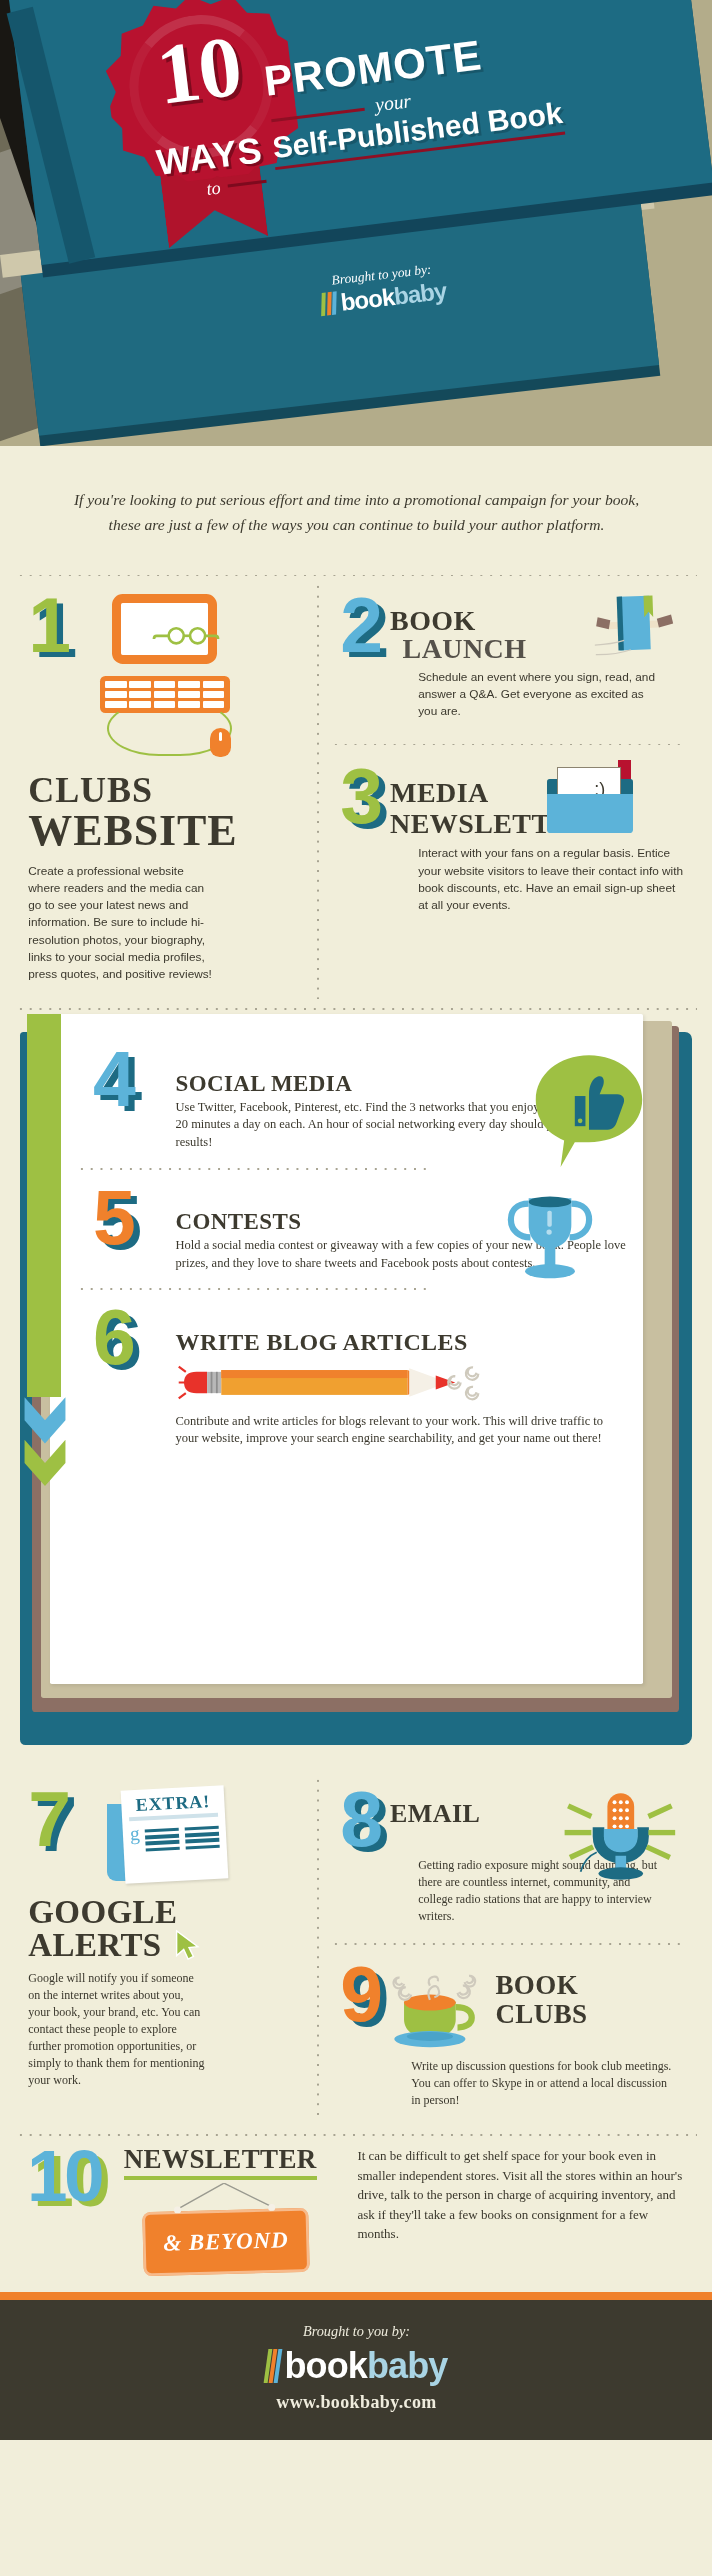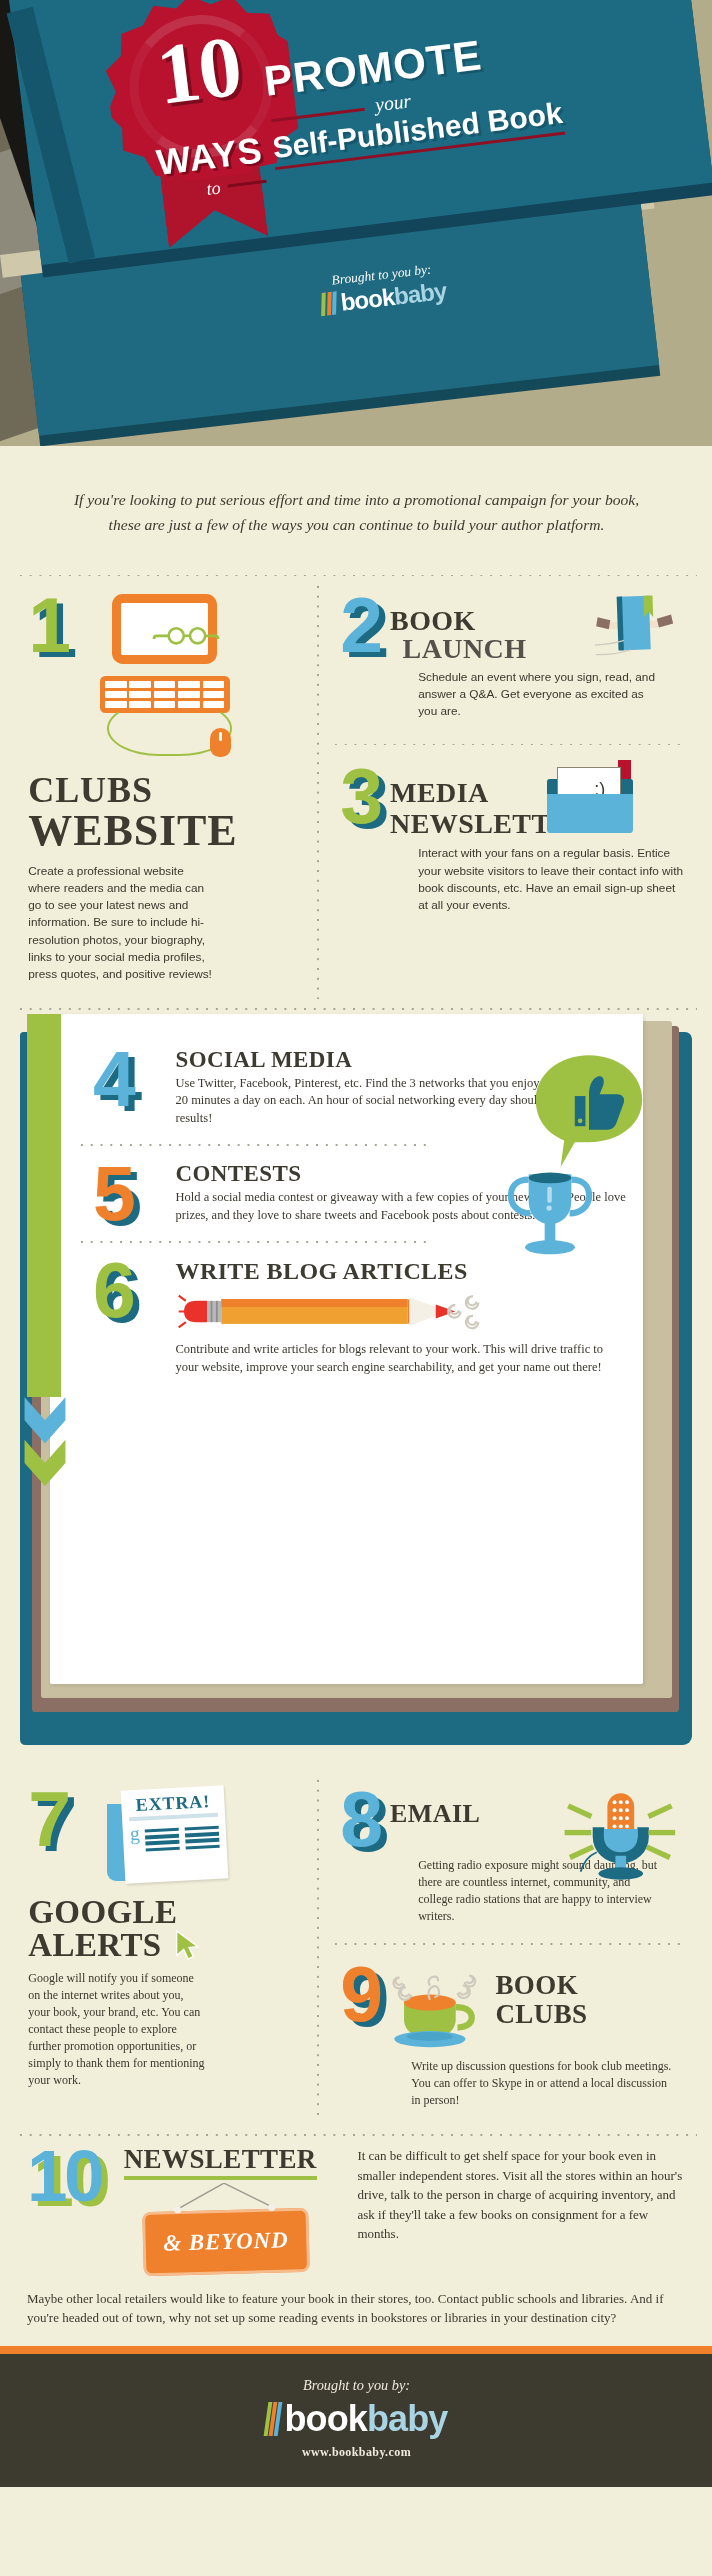--- a/index.html
+++ b/index.html
@@ -233,21 +233,21 @@
   }
   .spread-accentbar{
     position:absolute; left:27px; top:0px; width:34px; height:383px; background:#9ec043;
   }
   .spread-chevrons{ position:absolute; left:21.4px; top:383px; width:48px; height:107px; }
   .spread-content{ position:absolute; left:93px; top:34px; width:535px; }
 
   .item{ display:flex; gap:12.5px; align-items:flex-start; }
   .item .num{ width:70px; flex:0 0 70px; text-align:left; }
   .item .txt{ flex:1; }
-  .item-head{ font-size:23px; margin-bottom:3.6px; }
+  .item-head{ font-size:23px; margin-bottom:3.6px;margin-top:24px; }
   .thumb-bubble{ position:absolute; right:-16px; top:5.3px; width:110px; height:118px; }
   .trophy{ position:absolute; right:30px; top:7.1px; width:96px; height:96px; }
   .pencil{ width:321px; height:39px; position:relative; margin:5.3px 0 7.1px; }
 
   
   .grid789{ display:flex; padding: 14.3px 23px 3.6px; }
   .news-wrap{ position:relative; width:125px; height:100px; margin-left:27px; }
   .news-paper{
     position:absolute; left:19.6px; top:0; width:103px; height:93px; background:#fff;
     transform: rotate(-3deg); box-shadow:0.9px 1.8px 2.7px rgba(0,0,0,.12);
@@ -277,21 +277,21 @@
   .b10-note{ margin-top:14.3px; font-family:"Liberation Serif",serif; font-size:13px; line-height:1.5; }
 
   
   .foot-rule{ height:8px; background:#f0812c; }
   .footer{ background:#3d3a2f; padding:23px 0 27px; text-align:center; }
   .footer .bb-line{ font-family:"Liberation Serif",serif; font-style:italic; color:#efecdd; font-size:14.3px; }
   .footer .logo-row{ margin-top:7.1px; }
   .footer .logo-text{ font-size:36px; }
   .footer .url{
     margin-top:8px; font-family:"Liberation Serif",serif; font-weight:bold;
-    color:#efecdd; font-size:12px; letter-spacing:0.4px;
+    color:#efecdd; font-size:18px; letter-spacing:0.4px;
   }
 </style>
 </head>
 <body>
 
 <div class="page">
 
   <div class="hero">
     <div class="hero-bg-tan"></div>
     <div class="hero-olive-wedge"></div>
@@ -634,21 +634,20 @@
             <circle cx="14" cy="29" r="4" fill="#f5f0e6"></circle>
             <circle cx="120" cy="29" r="4" fill="#f5f0e6"></circle>
           </svg>
           <span>&amp; BEYOND</span>
         </div>
       </div>
       <div style="flex:1" class="body-serif" style2="">
         <div class="body-serif" style="font-size:13px;line-height:1.5">It can be difficult to get shelf space for your book even in smaller independent stores. Visit all the stores within an hour's drive, talk to the person in charge of acquiring inventory, and ask if they'll take a few books on consignment for a few months.</div>
       </div>
     </div>
-    <div class="b10-note">Maybe other local retailers would like to feature your book in their stores, too. Contact public schools and libraries. And if you're headed out of town, why not set up some reading events in bookstores or libraries in your destination city?</div>
   </div>
 
   <div class="foot-rule"></div>
   <div class="footer">
     <div class="bb-line">Brought to you by:</div>
     <div class="logo-row">
       <span class="logo-bars" style="height:34px">
         <i style="background:#9ec043;height:34px"></i>
           <i style="background:#f0812c;height:34px"></i>
           <i style="background:#5cb3d9;height:34px"></i>

